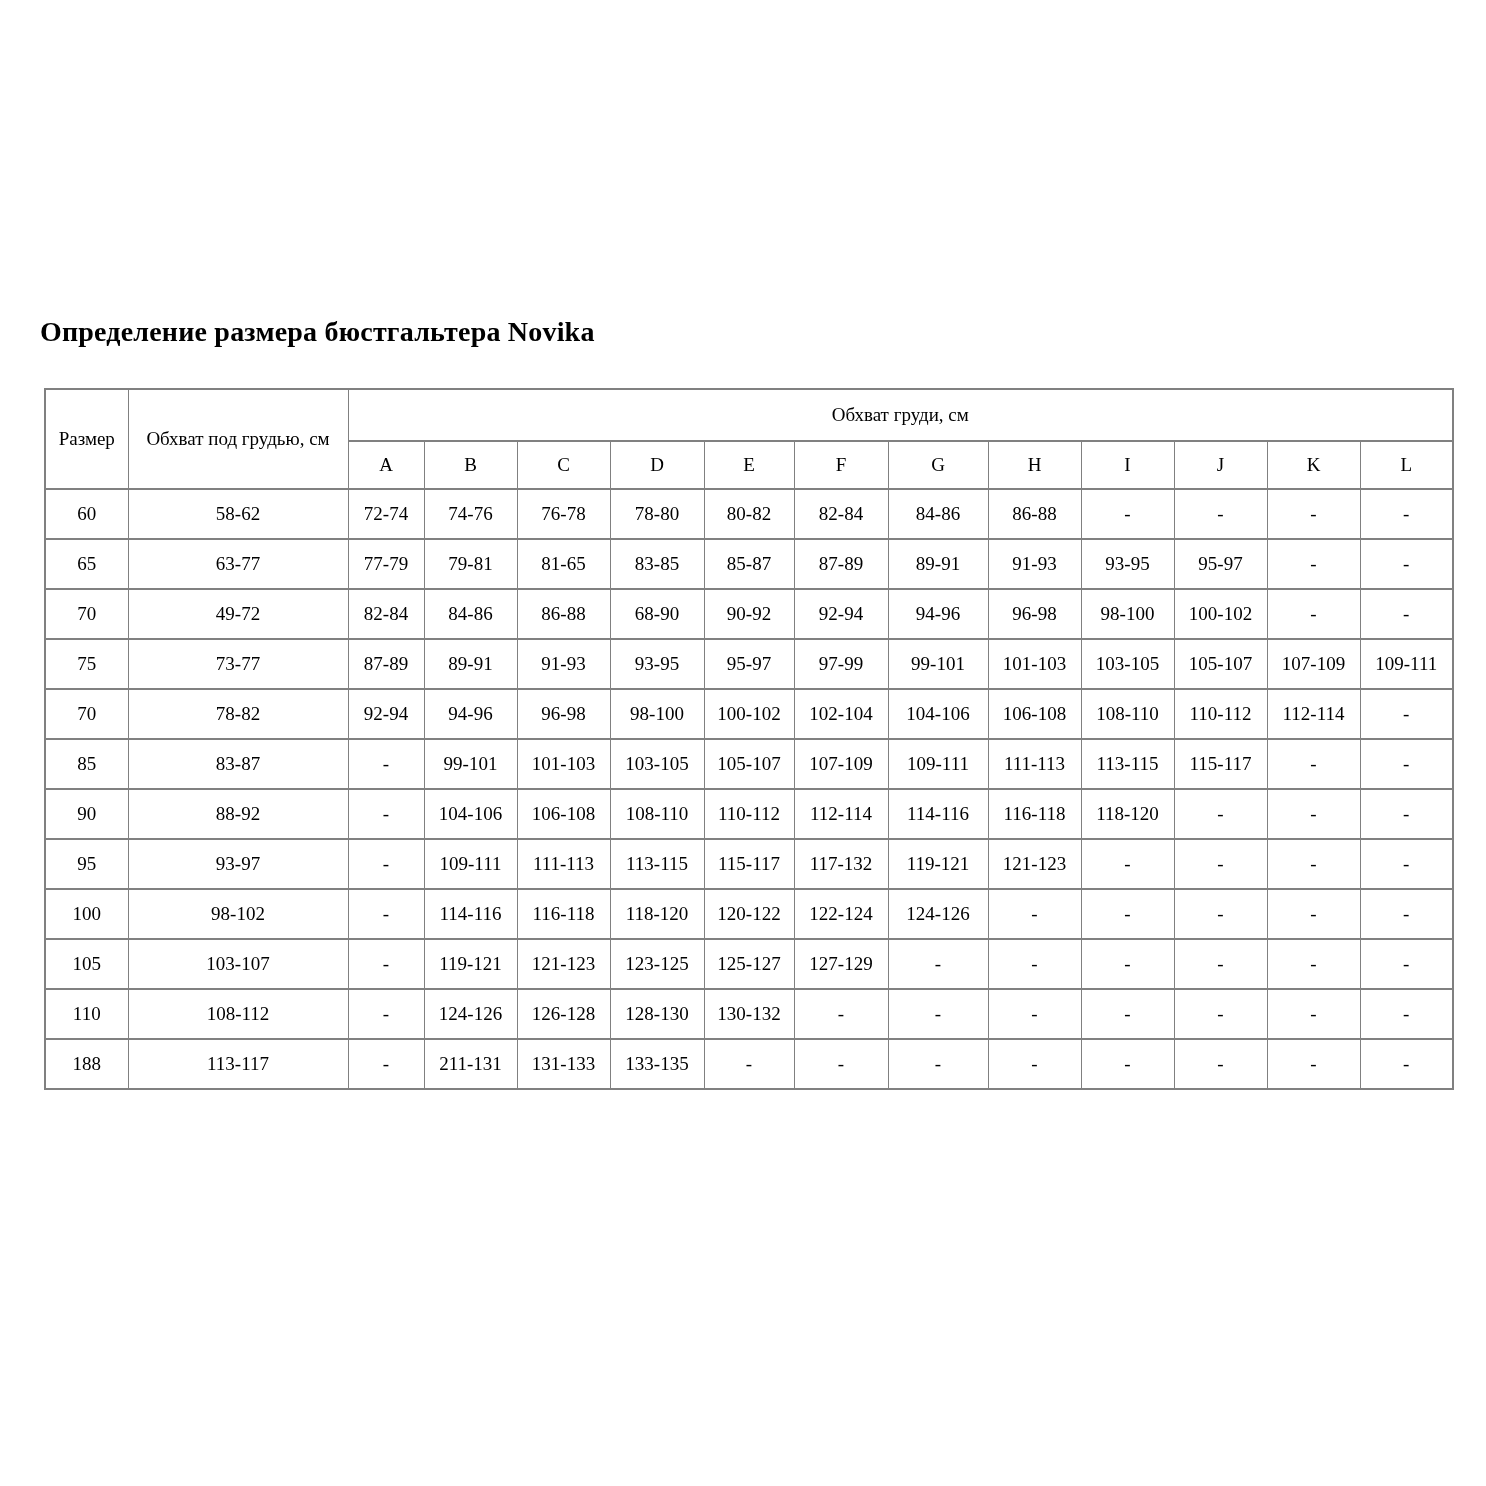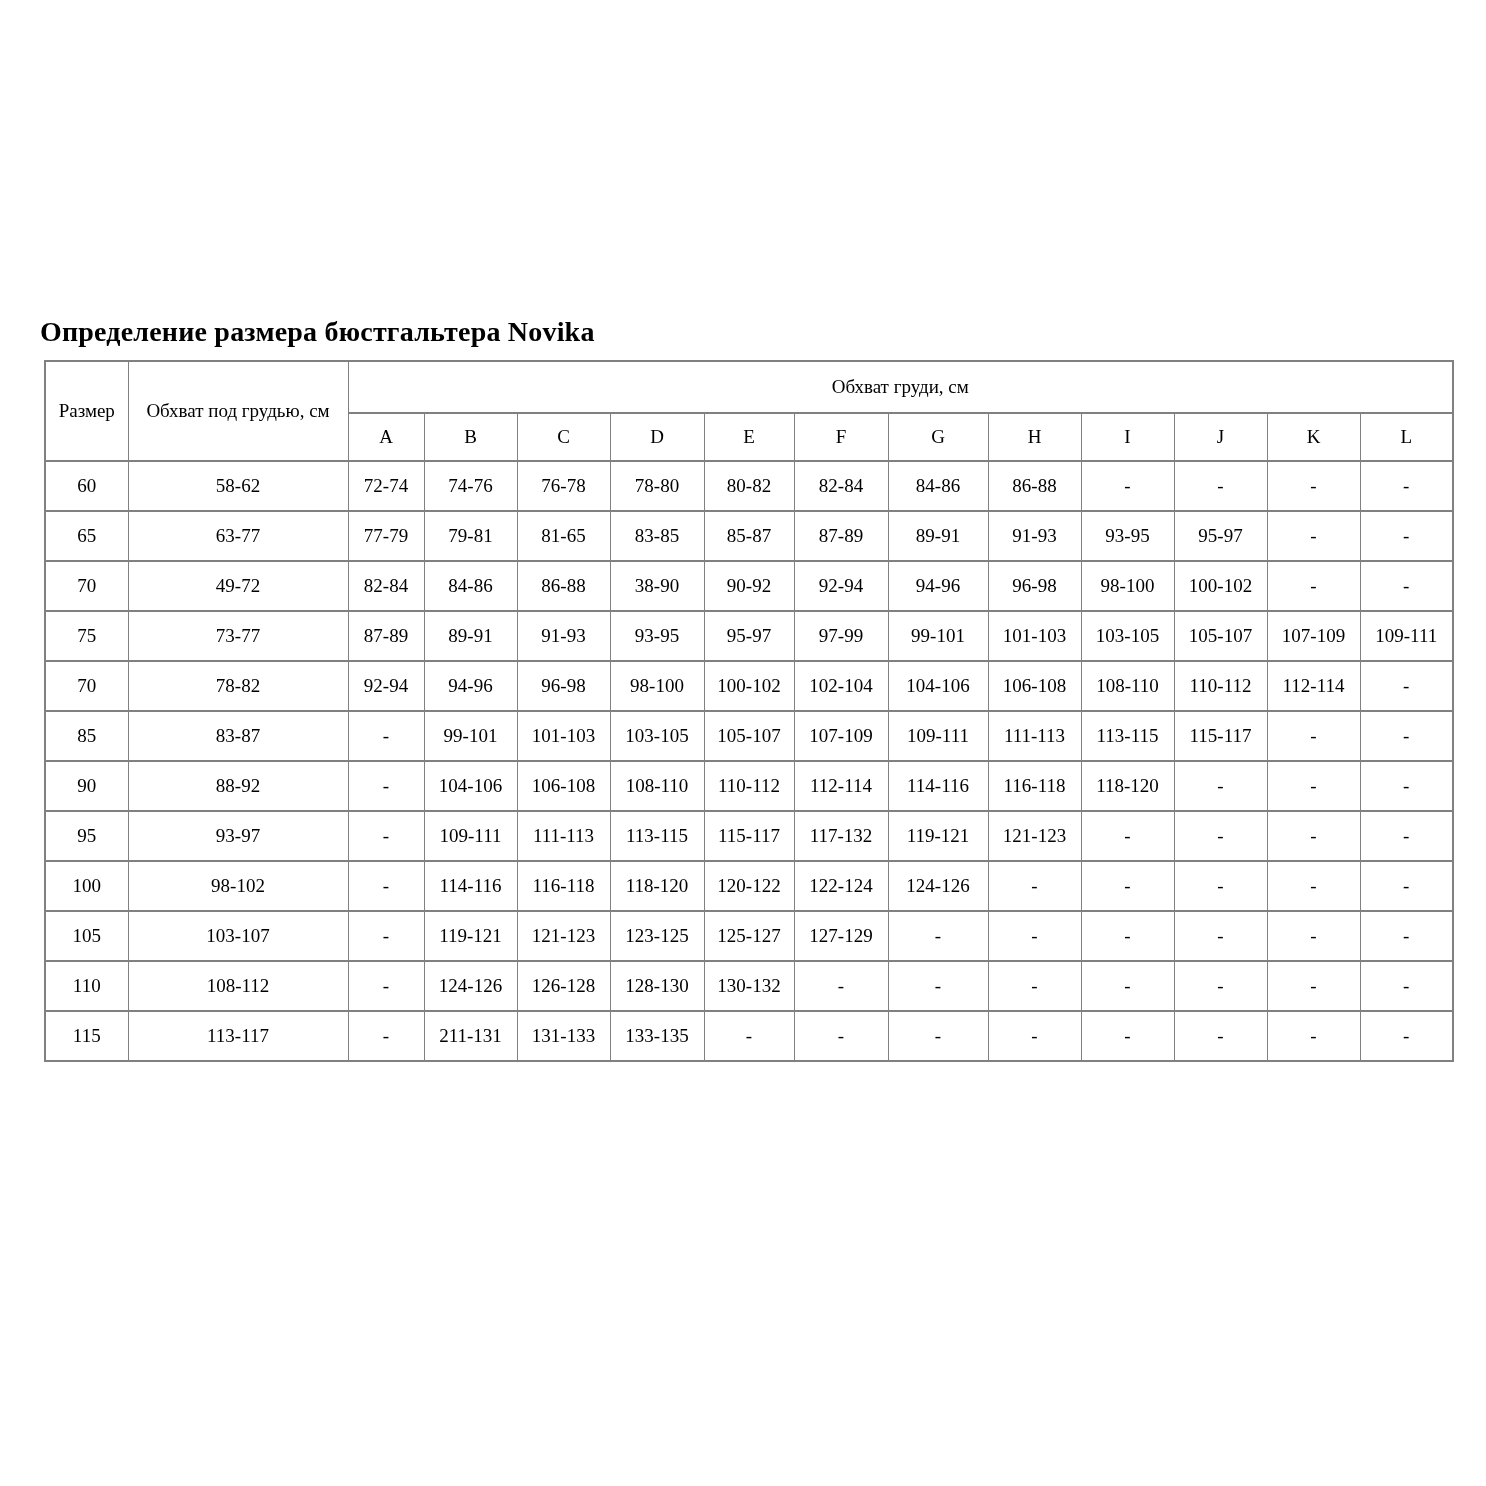--- a/index.html
+++ b/index.html
@@ -18,21 +18,21 @@
     font-family: "Liberation Serif", "DejaVu Serif", serif;
     color: var(--text-color);
   }
   .page {
     padding: 316px 34px 0 40px;
     box-sizing: border-box;
   }
   .title {
     font-size: 28px;
     font-weight: bold;
-    margin: 0 0 12px 0;
+    margin: 0 0 40px 0;
     letter-spacing: 0.2px;
   }
   table.size-table {
     border-collapse: collapse;
     table-layout: fixed;
     width: 1408px;
     margin-left: 4px;
     font-size: 19px;
     text-align: center;
   }
@@ -130,21 +130,21 @@
           <td>95-97</td>
           <td>-</td>
           <td>-</td>
         </tr>
         <tr>
           <td>70</td>
           <td>49-72</td>
           <td>82-84</td>
           <td>84-86</td>
           <td>86-88</td>
-          <td>38-90</td>
+          <td>68-90</td>
           <td>90-92</td>
           <td>92-94</td>
           <td>94-96</td>
           <td>96-98</td>
           <td>98-100</td>
           <td>100-102</td>
           <td>-</td>
           <td>-</td>
         </tr>
         <tr>
@@ -269,21 +269,21 @@
           <td>130-132</td>
           <td>-</td>
           <td>-</td>
           <td>-</td>
           <td>-</td>
           <td>-</td>
           <td>-</td>
           <td>-</td>
         </tr>
         <tr>
-          <td>115</td>
+          <td>188</td>
           <td>113-117</td>
           <td>-</td>
           <td>211-131</td>
           <td>131-133</td>
           <td>133-135</td>
           <td>-</td>
           <td>-</td>
           <td>-</td>
           <td>-</td>
           <td>-</td>

